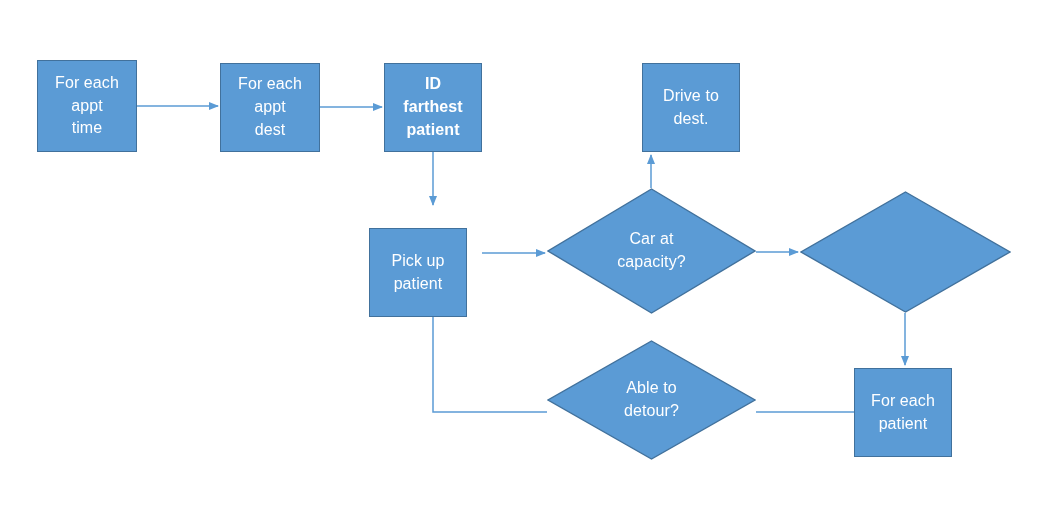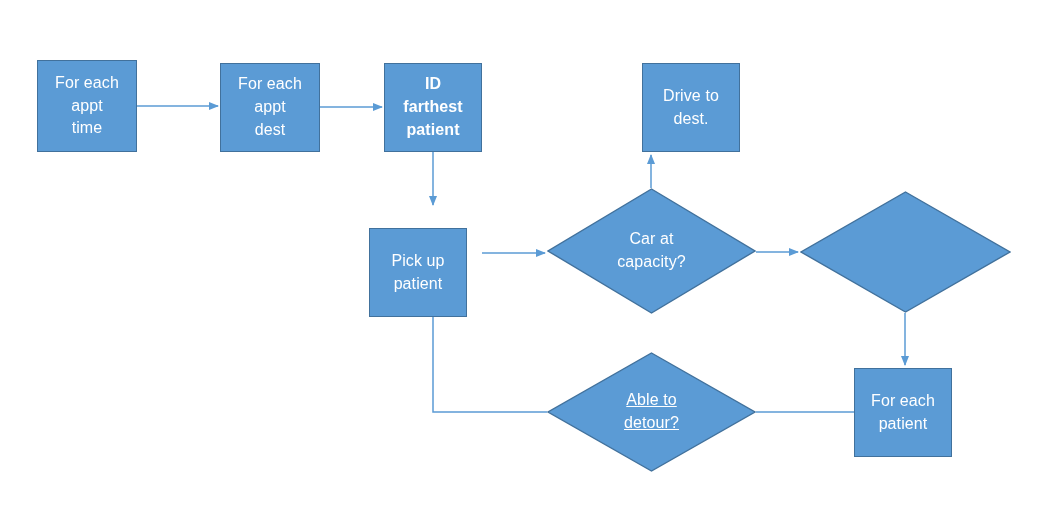--- a/index.html
+++ b/index.html
@@ -108,21 +108,21 @@
 dest.</span></div>
       <div class="node process" style="left: 369px; top: 208px; width: 98px; height: 89px; margin-top: 20px;"><span class="plabel">Pick up
 patient</span></div>
       <div class="node decision" style="left: 547px; top: 188px; width: 209px; height: 126px;"><svg class="diamond-svg" viewBox="0 0 209 126" preserveAspectRatio="none">
           <polygon points="104.5,1 208,63 104.5,125 1,63" fill="#5B9BD5" stroke="#41719C" stroke-width="1.4"></polygon>
         </svg><span class="dlabel">Car at
 capacity?</span></div>
       <div class="node decision" style="left: 800px; top: 191px; width: 211px; height: 122px;"><svg class="diamond-svg" viewBox="0 0 211 122" preserveAspectRatio="none">
           <polygon points="105.5,1 210,61 105.5,121 1,61" fill="#5B9BD5" stroke="#41719C" stroke-width="1.4"></polygon>
         </svg></div>
-      <div class="node decision" style="left: 547px; top: 352px; width: 209px; height: 120px; text-decoration: underline;"><svg class="diamond-svg" viewBox="0 0 209 120" preserveAspectRatio="none">
+      <div class="node decision" style="left: 547px; top: 340px; width: 209px; height: 120px;"><svg class="diamond-svg" viewBox="0 0 209 120" preserveAspectRatio="none">
           <polygon points="104.5,1 208,60 104.5,119 1,60" fill="#5B9BD5" stroke="#41719C" stroke-width="1.4"></polygon>
         </svg><span class="dlabel">Able to
 detour?</span></div>
       <div class="node process" style="left: 854px; top: 368px; width: 98px; height: 89px;"><span class="plabel">For each
 patient</span></div>
     </div>
 
 </div>
 
 </body></html>

